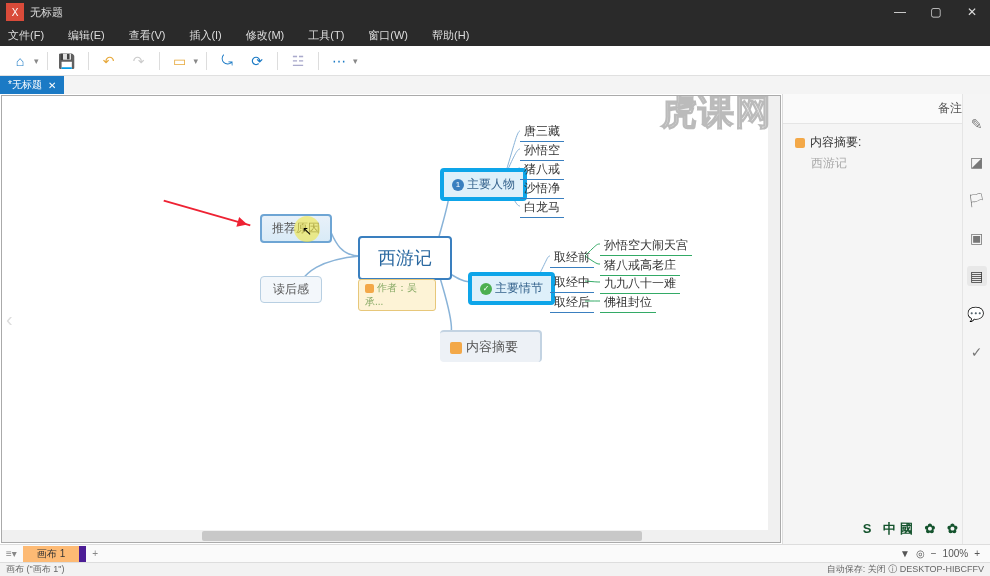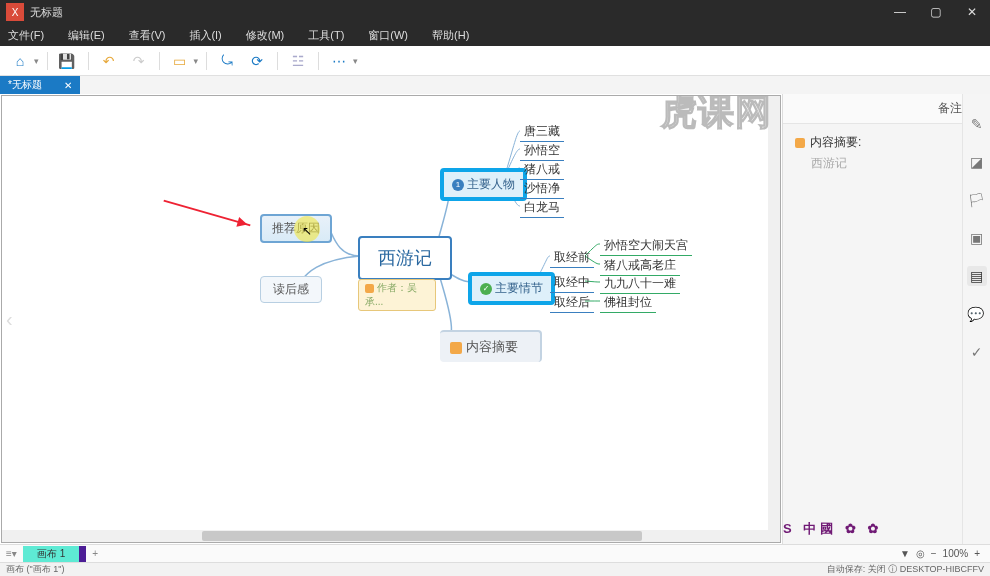--- a/index.html
+++ b/index.html
@@ -11,21 +11,21 @@
 .winbtn { width: 36px; height: 24px; display: flex; align-items: center; justify-content: center; color: #ddd; font-size: 12px; }
 
 .menubar { height: 22px; background: #2a2a2a; color: #ddd; display: flex; align-items: center; font-size: 11px; padding-left: 8px; gap: 24px; }
 
 .toolbar { height: 30px; background: #fff; border-bottom: 1px solid #e0e0e0; display: flex; align-items: center; padding: 0 8px; gap: 6px; font-size: 14px; }
 .tbtn { width: 24px; height: 24px; display: flex; align-items: center; justify-content: center; border-radius: 3px; color: #555; }
 .sep { width: 1px; height: 18px; background: #ddd; margin: 0 2px; }
 .drop { font-size: 9px; color: #888; margin-left: -4px; }
 
 .doc-tab-row { height: 18px; background: #f4f4f4; display: flex; align-items: flex-end; }
-.doc-tab { background: #1b7ac5; color: #fff; font-size: 10px; padding: 2px 8px; display: flex; align-items: center; gap: 22px; }
+.doc-tab { background: #1b7ac5; color: #fff; font-size: 10px; padding: 2px 8px; display: flex; align-items: center; gap: 6px; }
 .doc-tab .x { font-size: 10px; }
 
 .workspace { display: flex; height: calc(576px - 24px - 22px - 30px - 18px - 18px - 14px); }
 .canvas-wrap { flex: 1; position: relative; border: 1px solid #aaa; margin: 1px; overflow: hidden; background: #fff; }
 
 .watermark { position: absolute; top: -8px; right: 8px; font-size: 36px; font-weight: bold; color: #fff; -webkit-text-stroke: 1.2px #bbb; letter-spacing: 1px; pointer-events: none; z-index: 50; }
 
 .node { position: absolute; border-radius: 4px; font-size: 12px; padding: 4px 8px; white-space: nowrap; }
 .central-node { border: 2px solid #3a7fbf; background: #fff; padding: 8px 18px; font-size: 18px; color: #2a68a0; font-weight: 500; }
 .central-foot { position: absolute; border: 1px solid #e7c77a; background: #fdf3d6; font-size: 10px; color: #8a6; padding: 1px 6px; border-radius: 3px; }
@@ -56,28 +56,28 @@
 .scrollbar-h .thumb { position: absolute; left: 200px; width: 440px; height: 10px; top: 1px; background: #c8c8c8; border-radius: 2px; }
 .scrollbar-v { position: absolute; top: 0; right: 0; bottom: 12px; width: 12px; background: #f0f0f0; }
 .nav-arrow { position: absolute; left: 4px; top: 50%; font-size: 20px; color: #ddd; transform: translateY(-50%); }
 
 .right-pane { width: 180px; background: #f5f5f5; border-left: 1px solid #ddd; display: flex; flex-direction: column; }
 .right-title { font-size: 12px; text-align: right; color: #555; padding: 6px 0; border-bottom: 1px solid #e5e5e5; background: #fafafa; }
 .notes-body { flex: 1; padding: 10px 12px; font-size: 12px; }
 .notes-body .heading { color: #333; margin-bottom: 4px; }
 .notes-body .heading .sq { display: inline-block; width: 10px; height: 10px; background: #f3a848; border-radius: 2px; margin-right: 5px; vertical-align: middle; }
 .notes-body .content { color: #aaa; padding-left: 16px; }
-.brand-img { height: 24px; font-size: 13px; color: #701a75; font-weight: bold; text-align: left; letter-spacing: 4px; }
+.brand-img { height: 24px; font-size: 13px; color: #14532d; font-weight: bold; text-align: right; letter-spacing: 4px; }
 
 .tool-rail { width: 28px; background: #f5f5f5; border-left: 1px solid #e5e5e5; display: flex; flex-direction: column; align-items: center; gap: 18px; padding-top: 20px; font-size: 14px; color: #777; }
 .tool-rail .ti { width: 20px; height: 20px; display: flex; align-items: center; justify-content: center; }
 .tool-rail .ti.active { color: #333; background: #e8e8e8; border-radius: 3px; }
 
 .sheet-row { height: 18px; background: #fafafa; border-top: 1px solid #ddd; display: flex; align-items: center; font-size: 10px; }
-.sheet-tab { padding: 1px 14px; border-right: 7px solid #4c1d95; background: #5eead4; color: #333; }
+.sheet-tab { padding: 1px 14px; border-right: 7px solid #4c1d95; background: #fdba74; color: #333; }
 .zoom-group { margin-left: auto; display: flex; align-items: center; gap: 6px; padding-right: 10px; color: #555; }
 
 .status-row { height: 14px; background: #f2f2f2; border-top: 1px solid #ddd; display: flex; align-items: center; font-size: 9px; color: #666; padding: 0 6px; }
 .status-row .right { margin-left: auto; }
 </style>
 </head>
 <body>
 
 <div class="titlebar">
   <div class="app-icon">X</div>

